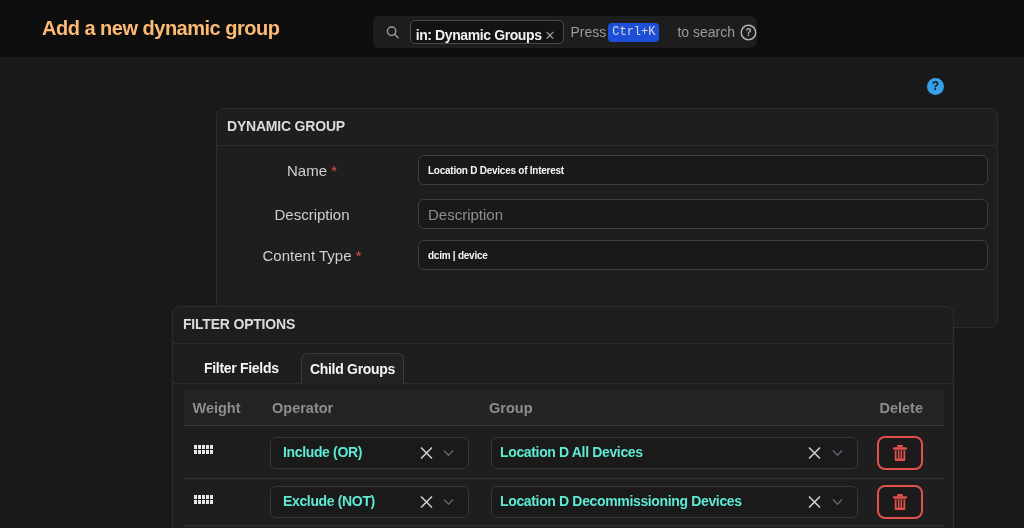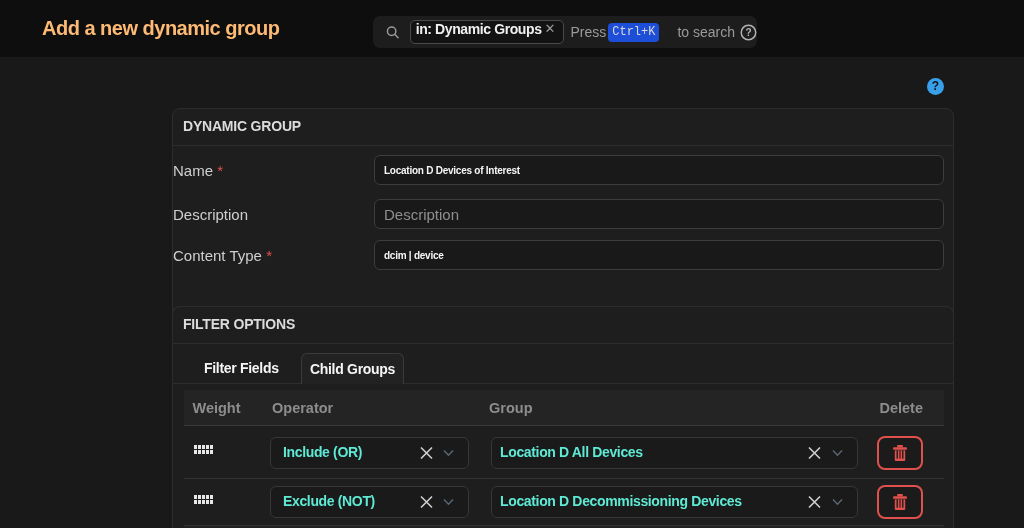--- a/index.html
+++ b/index.html
@@ -7,36 +7,36 @@
     font-family:"Liberation Sans", sans-serif; }
   .abs { position:absolute; }
 
   
   #topbar { position:absolute; left:0; top:0; width:1024px; height:57px; background:#0e0e0e; }
   #title { position:absolute; left:6px; top:0; height:57px; line-height:57px;
     font-size:20px; font-weight:bold; color:#fdba74; letter-spacing:-0.5px;margin-left:36px; }
   #search { position:absolute; left:373px; top:16px; width:384px; height:32px;
     background:#1d1d1e; border-radius:7px; display:flex; align-items:center; white-space:nowrap; }
   #chip { margin-left:10px; height:24px; border:1px solid #4a4a4a; border-radius:5px;
-    background:#131313; display:flex; align-items:flex-start; padding:0 8px 0 5px; }
+    background:#131313; display:flex; align-items:flex-end; padding:0 8px 0 5px; }
   #chip .t { font-size:14px; font-weight:bold; color:#f0f0f0; letter-spacing:-0.4px; }
   #chip .x { margin-left:3px; color:#9a9a9a; font-size:13px; }
   .dim { color:#9b9b9b; font-size:14px; }
   #ctrlk { margin-left:2px; background:#1d4ed8; border-radius:4px; padding:2px 4px 3px;
     font-family:"Liberation Mono", monospace; font-size:12px; color:#d8d8d8; }
 
   
   .card { position:absolute; left:172px; width:782px; background:#1e1e1e;
     border:1px solid #2d2d2d; border-radius:8px; }
   .card-hd { height:37px; border-bottom:1px solid #2d2d2d; line-height:34px;
     padding-left:10px; font-size:14px; font-weight:bold; letter-spacing:-0.2px; color:#dcdcdc; }
-  #card1 { top:108px; height:220px; }
+  #card1 { top:108px; height:220px;margin-left:44px; }
   #card2 { top:306px; height:264px; border-bottom:none; }
 
-  .lbl { position:absolute; left:0; width:190px; text-align:left; font-size:15px;
+  .lbl { position:absolute; left:0; width:190px; text-align:center; font-size:15px;
     color:#cfcfcf; }
   .req { color:#e0524e; }
   .inp { position:absolute; left:201px; width:570px; height:30px; background:#191919;
     border:1px solid #3d3d3d; border-radius:6px; line-height:29px; padding-left:9px;
     font-size:15px; }
   .inp.val { font-weight:600; color:#f6f6f6; font-size:10px; letter-spacing:-0.25px; }
   .inp.ph { color:#8f8f8f; }
 
   
   #tabline { position:absolute; left:0; top:76px; width:780px; border-top:1px solid #2d2d2d; }

